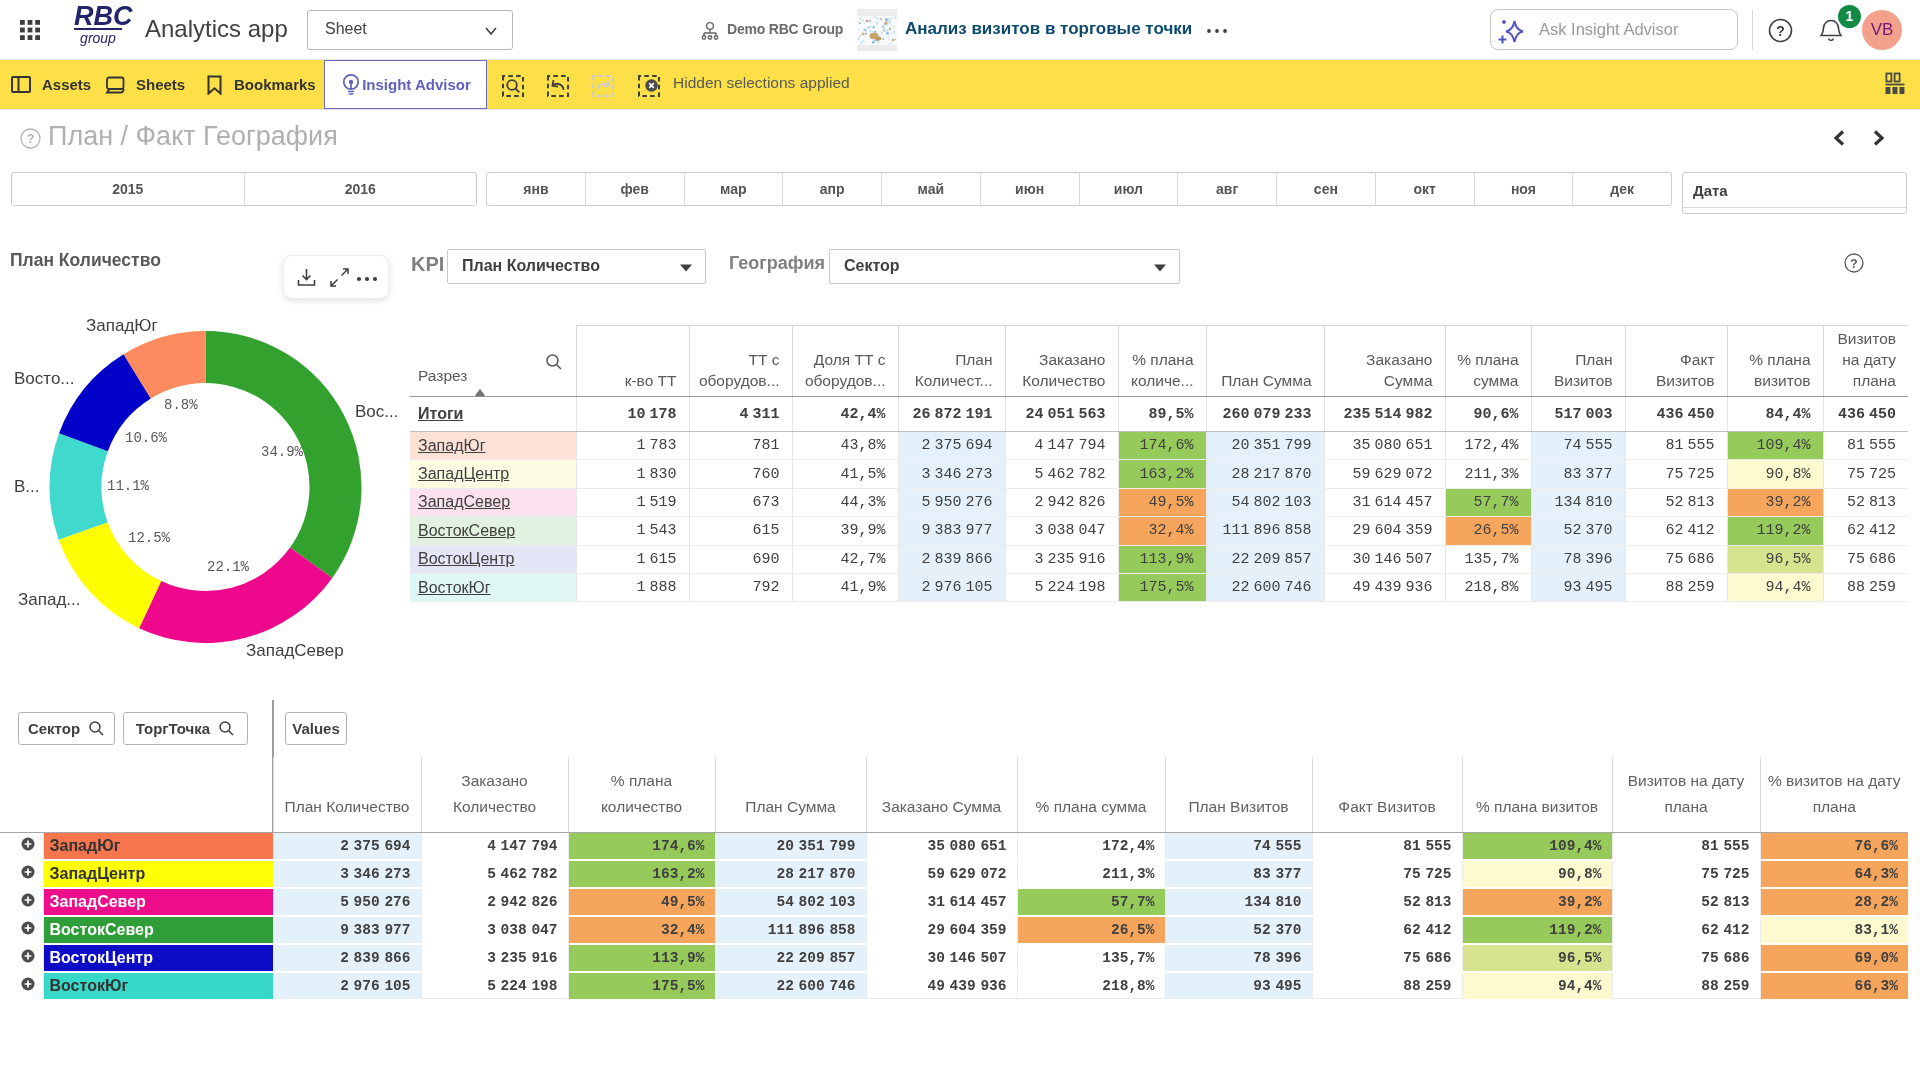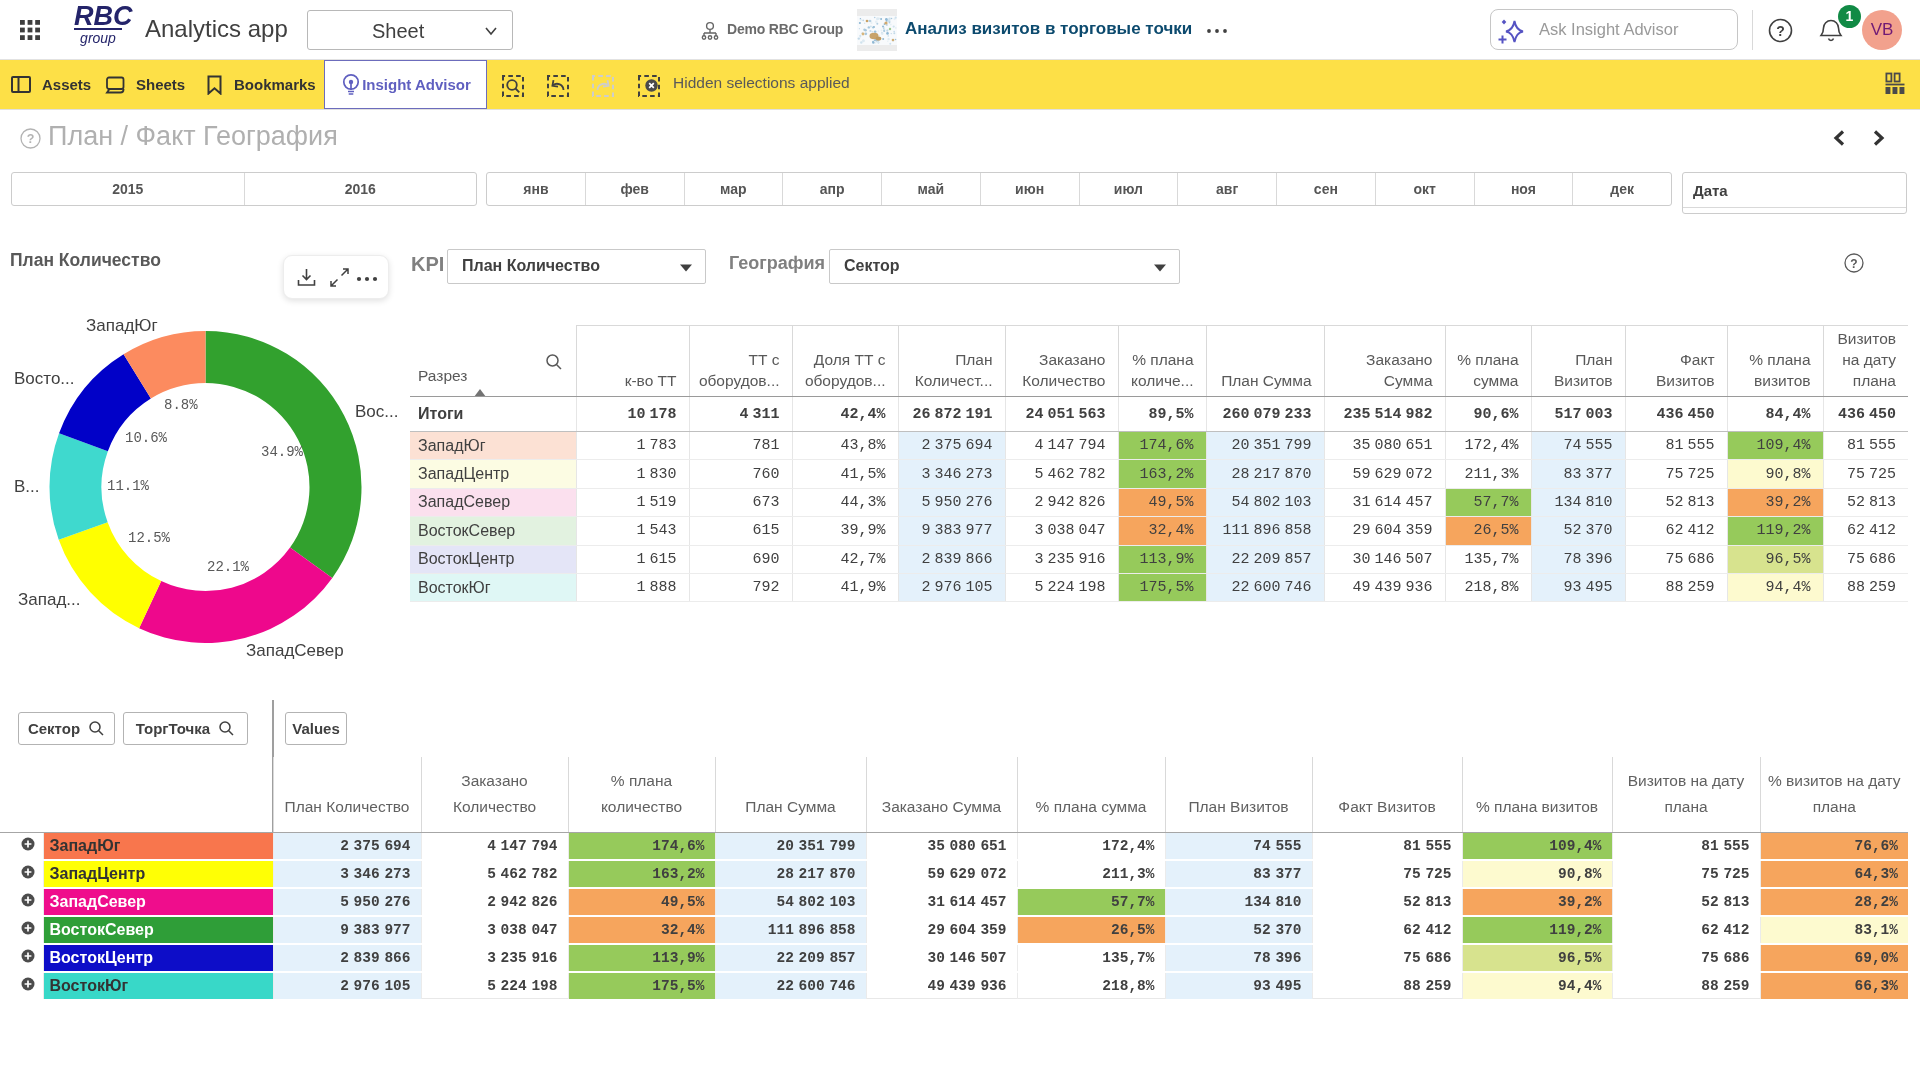--- a/index.html
+++ b/index.html
@@ -16,21 +16,21 @@
 .selbox{position:absolute;background:#fff;border:1px solid #ccc;border-radius:3px;display:flex;}
 .selcell{flex:1;display:flex;align-items:center;justify-content:center;font-size:14px;font-weight:bold;color:#555;border-right:1px solid #d9d9d9;}
 .selcell:last-child{border-right:none;}
 
 #t1{position:absolute;left:410px;top:325px;border-collapse:collapse;table-layout:fixed;}
 #t1 td,#t1 th{overflow:hidden;white-space:nowrap;vertical-align:middle;}
 #t1 thead th{border:1px solid #d9d9d9;border-bottom:1px solid #9a9a9a;color:#595959;font-weight:normal;font-size:15.5px;text-align:right;padding:2px 12px 5px 4px;vertical-align:bottom;line-height:21px;}
 #t1 thead th:first-child{text-align:left;border-left:none;border-top:none;padding-left:8px;}
 #t1 thead th:last-child{border-right:none;}
 #t1 td{font-size:15px;color:#404040;text-align:right;padding:0 12px 0 4px;border-right:1px solid #e6e6e6;border-bottom:1px solid #ececec;}
-#t1 td:first-child{font-size:16px;text-align:left;padding-left:8px;border-left:none;}
+#t1 td:first-child{font-size:16px;text-align:left;padding-left:8px;border-left:none;text-decoration:underline;}
 #t1 td:last-child{border-right:none;}
 #t1 tr.tot td{font-weight:bold;border-bottom:1px solid #bfbfbf;color:#404040;}
 .num{font-family:"Liberation Mono",monospace;word-spacing:-5px;}
 
 #p1{position:absolute;left:0;top:757px;border-collapse:collapse;table-layout:fixed;}
 #p1 td,#p1 th{overflow:hidden;white-space:nowrap;}
 #p1 thead th{border-left:1px solid #d9d9d9;border-bottom:1px solid #a6a6a6;color:#616161;font-weight:normal;font-size:15.5px;text-align:center;vertical-align:bottom;padding-bottom:12px;line-height:26px;}
 #p1 thead th:first-child{border-left:none;}
 #p1 td{font-family:"Liberation Mono",monospace;font-weight:bold;font-size:14.5px;word-spacing:-4px;color:#404040;text-align:right;padding:0 10px 0 2px;border-left:1px solid #ebebeb;border-bottom:2px solid #fff;}
 .chip{position:absolute;background:#fff;border:1px solid #b3b3b3;border-radius:3px;display:flex;align-items:center;justify-content:center;gap:8px;font-size:15px;font-weight:bold;color:#404040;}
@@ -57,21 +57,21 @@
           <rect x="7.6" y="15.2" width="4.8" height="4.8"></rect>
           <rect x="15.2" y="15.2" width="4.8" height="4.8"></rect>
     </g>
   </svg>
   <div class="abs" style="left:74px;top:6px;width:48px;text-align:center;color:#24246a;">
     <div style="font-size:27px;font-weight:bold;font-style:italic;line-height:21px;border-bottom:2.5px solid #24246a;padding-bottom:1px;">RBC</div>
     <div style="font-size:14px;font-weight:normal;font-style:italic;line-height:14px;margin-top:1px;">group</div>
   </div>
   <div class="abs" style="left:145px;top:15px;font-size:24px;color:#404040;">Analytics app</div>
   <div class="abs" style="left:307px;top:10px;width:206px;height:40px;border:1px solid #b8b8b8;border-radius:3px;">
-    <span class="abs" style="left:17px;top:9px;font-size:20px;color:#404040;margin-left:47px;">Sheet</span>
+    <span class="abs" style="left:17px;top:9px;font-size:16px;color:#404040;">Sheet</span>
     <svg class="abs" style="right:14px;top:14px" width="14" height="12" viewBox="0 0 14 12">
           <path d="M2 3 L7 9 L12 3" fill="none" stroke="#404040" stroke-width="1.6"></path>
         </svg>
   </div>
 
   <svg class="abs" style="left:699px;top:20px" width="22" height="22" viewBox="0 0 22 22" fill="none" stroke="#666" stroke-width="1.4">
     <circle cx="11" cy="6" r="3.4"></circle>
         <path d="M11 9.4 V13 M11 13 H5 M11 13 H17 M5 13 V16 M17 13 V16"></path>
     <circle cx="5" cy="17.5" r="1.7"></circle>
         <circle cx="11" cy="17.5" r="1.7"></circle>

